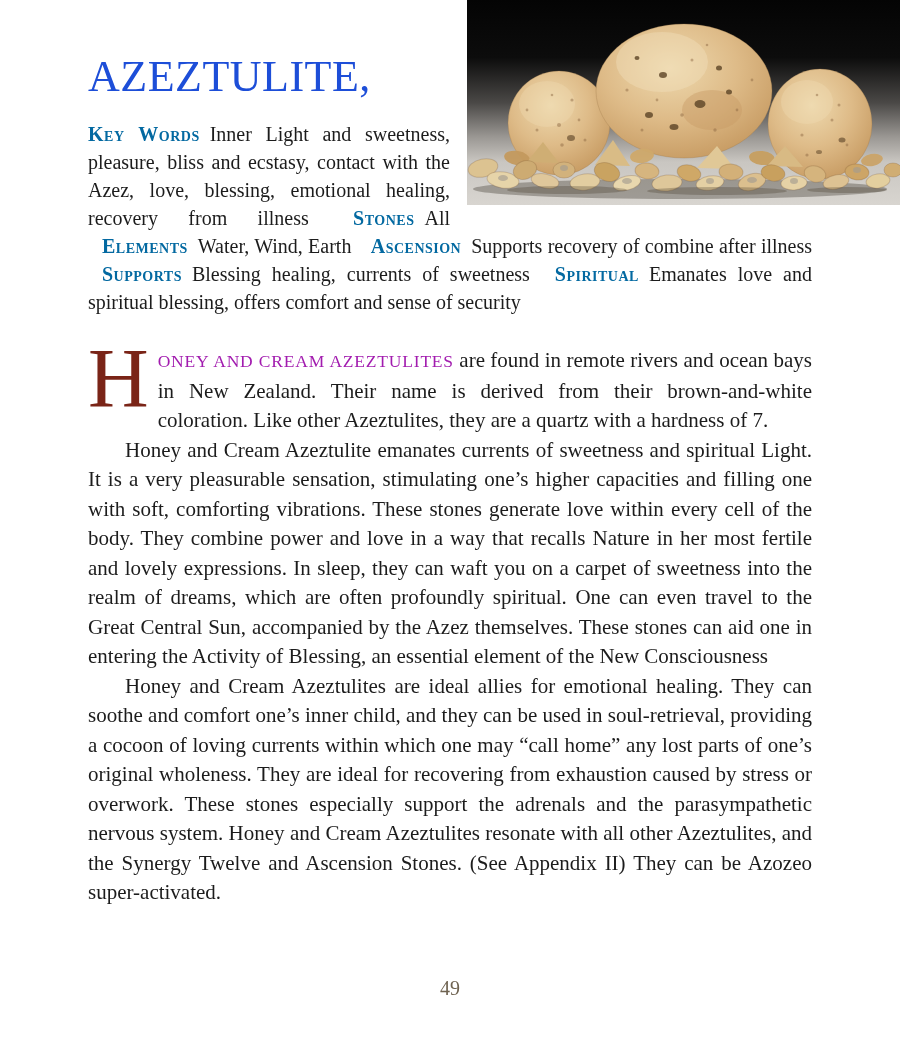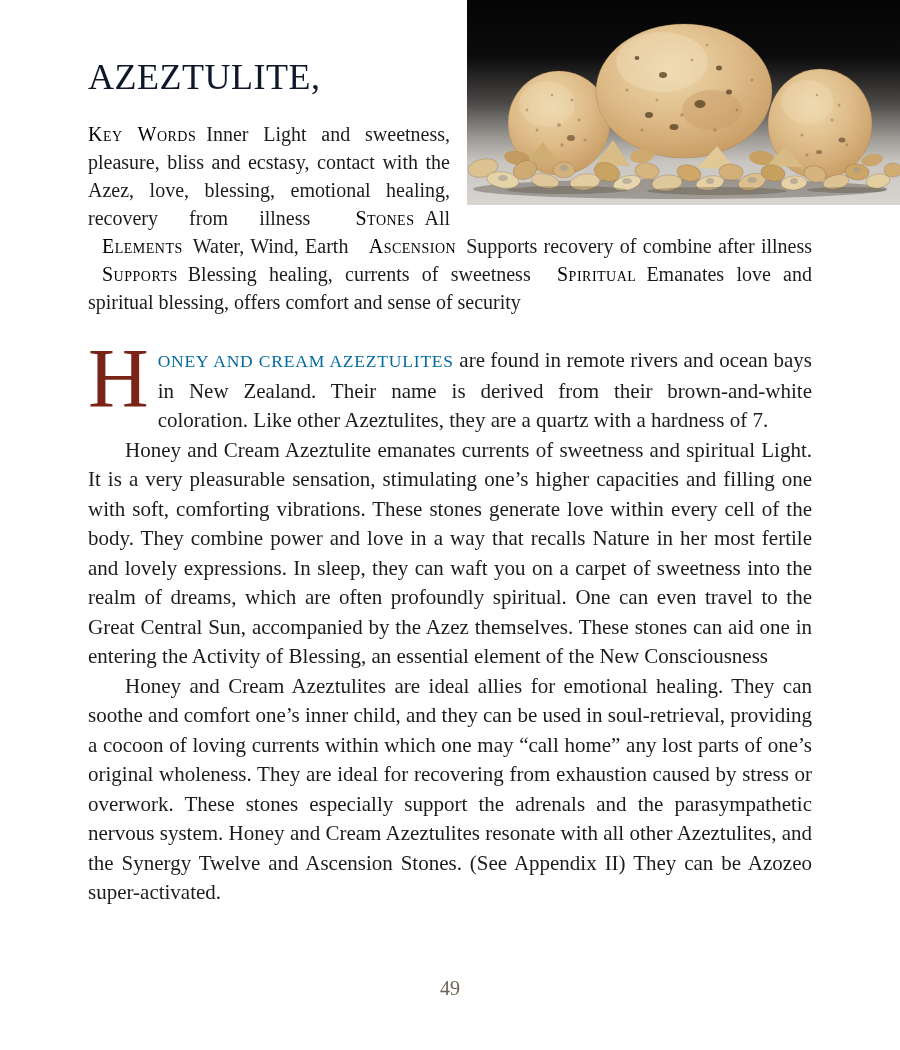--- a/index.html
+++ b/index.html
@@ -25,35 +25,35 @@
     padding: 0 88px;
   }
   .photo-spacer {
     float: right;
     width: 362px;
     height: 212px;
   }
   h1.title {
     margin: 56px 0 0 0;
     font-weight: normal;
-    font-size: 36px;
+    font-size: 44px;
     line-height: 42px;
     letter-spacing: 0.5px;
-    color: #0f172a;
+    color: #1d4ed8;
   }
   p.keywords {
     margin: 22px 0 0 0;
     font-size: 20px;
     line-height: 28px;
     text-align: justify;
   }
   .kw-label {
     font-variant: small-caps;
-    font-weight: normal;
-    color: #000000;
+    font-weight: bold;
+    color: #0369a1;
     letter-spacing: 0.5px;
     margin: 0 10px 0 14px;
   }
   .kw-label.first { margin-left: 0; }
   p.body-para {
     margin: 0;
     font-size: 21px;
     line-height: 29.5px;
     text-align: justify;
   }
@@ -62,21 +62,21 @@
   .dropcap {
     float: left;
     font-size: 84px;
     line-height: 58px;
     margin: 4px 9px 0 0;
     color: #7a2417;
   }
   .leadin {
     font-size: 17.5px;
     letter-spacing: 0.8px;
-    color: #0369a1;
+    color: #a21caf;
   }
   .page-number {
     position: absolute;
     left: 0;
     right: 0;
     bottom: 50px;
     text-align: center;
     font-size: 20px;
     font-weight: normal;
     color: #6f6351;

